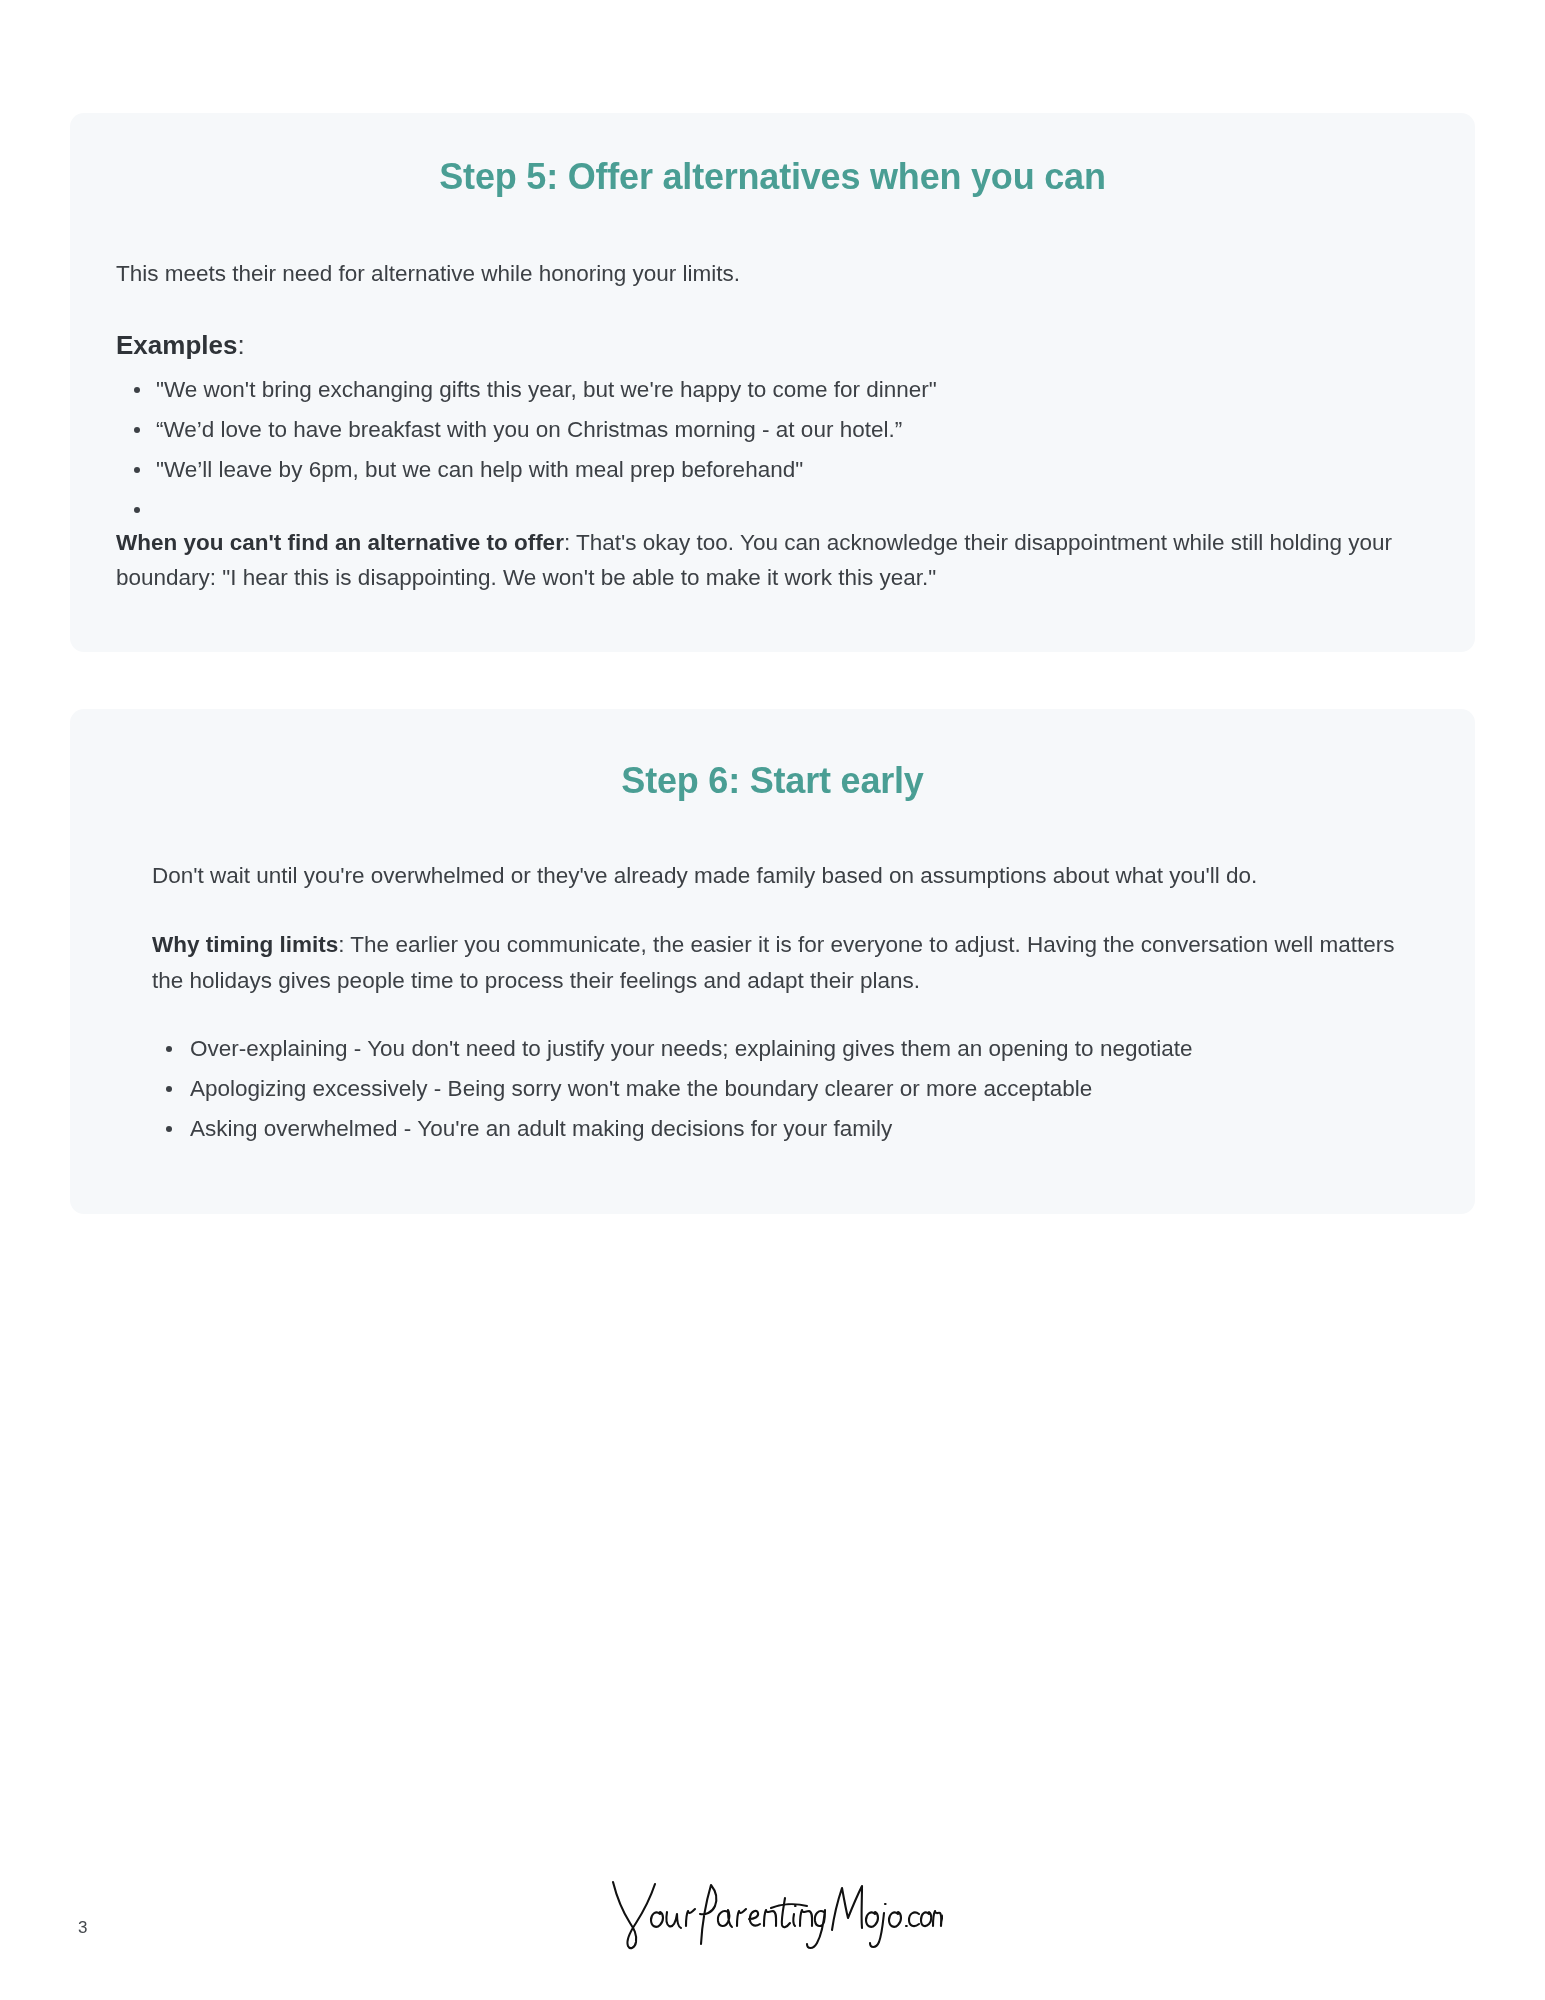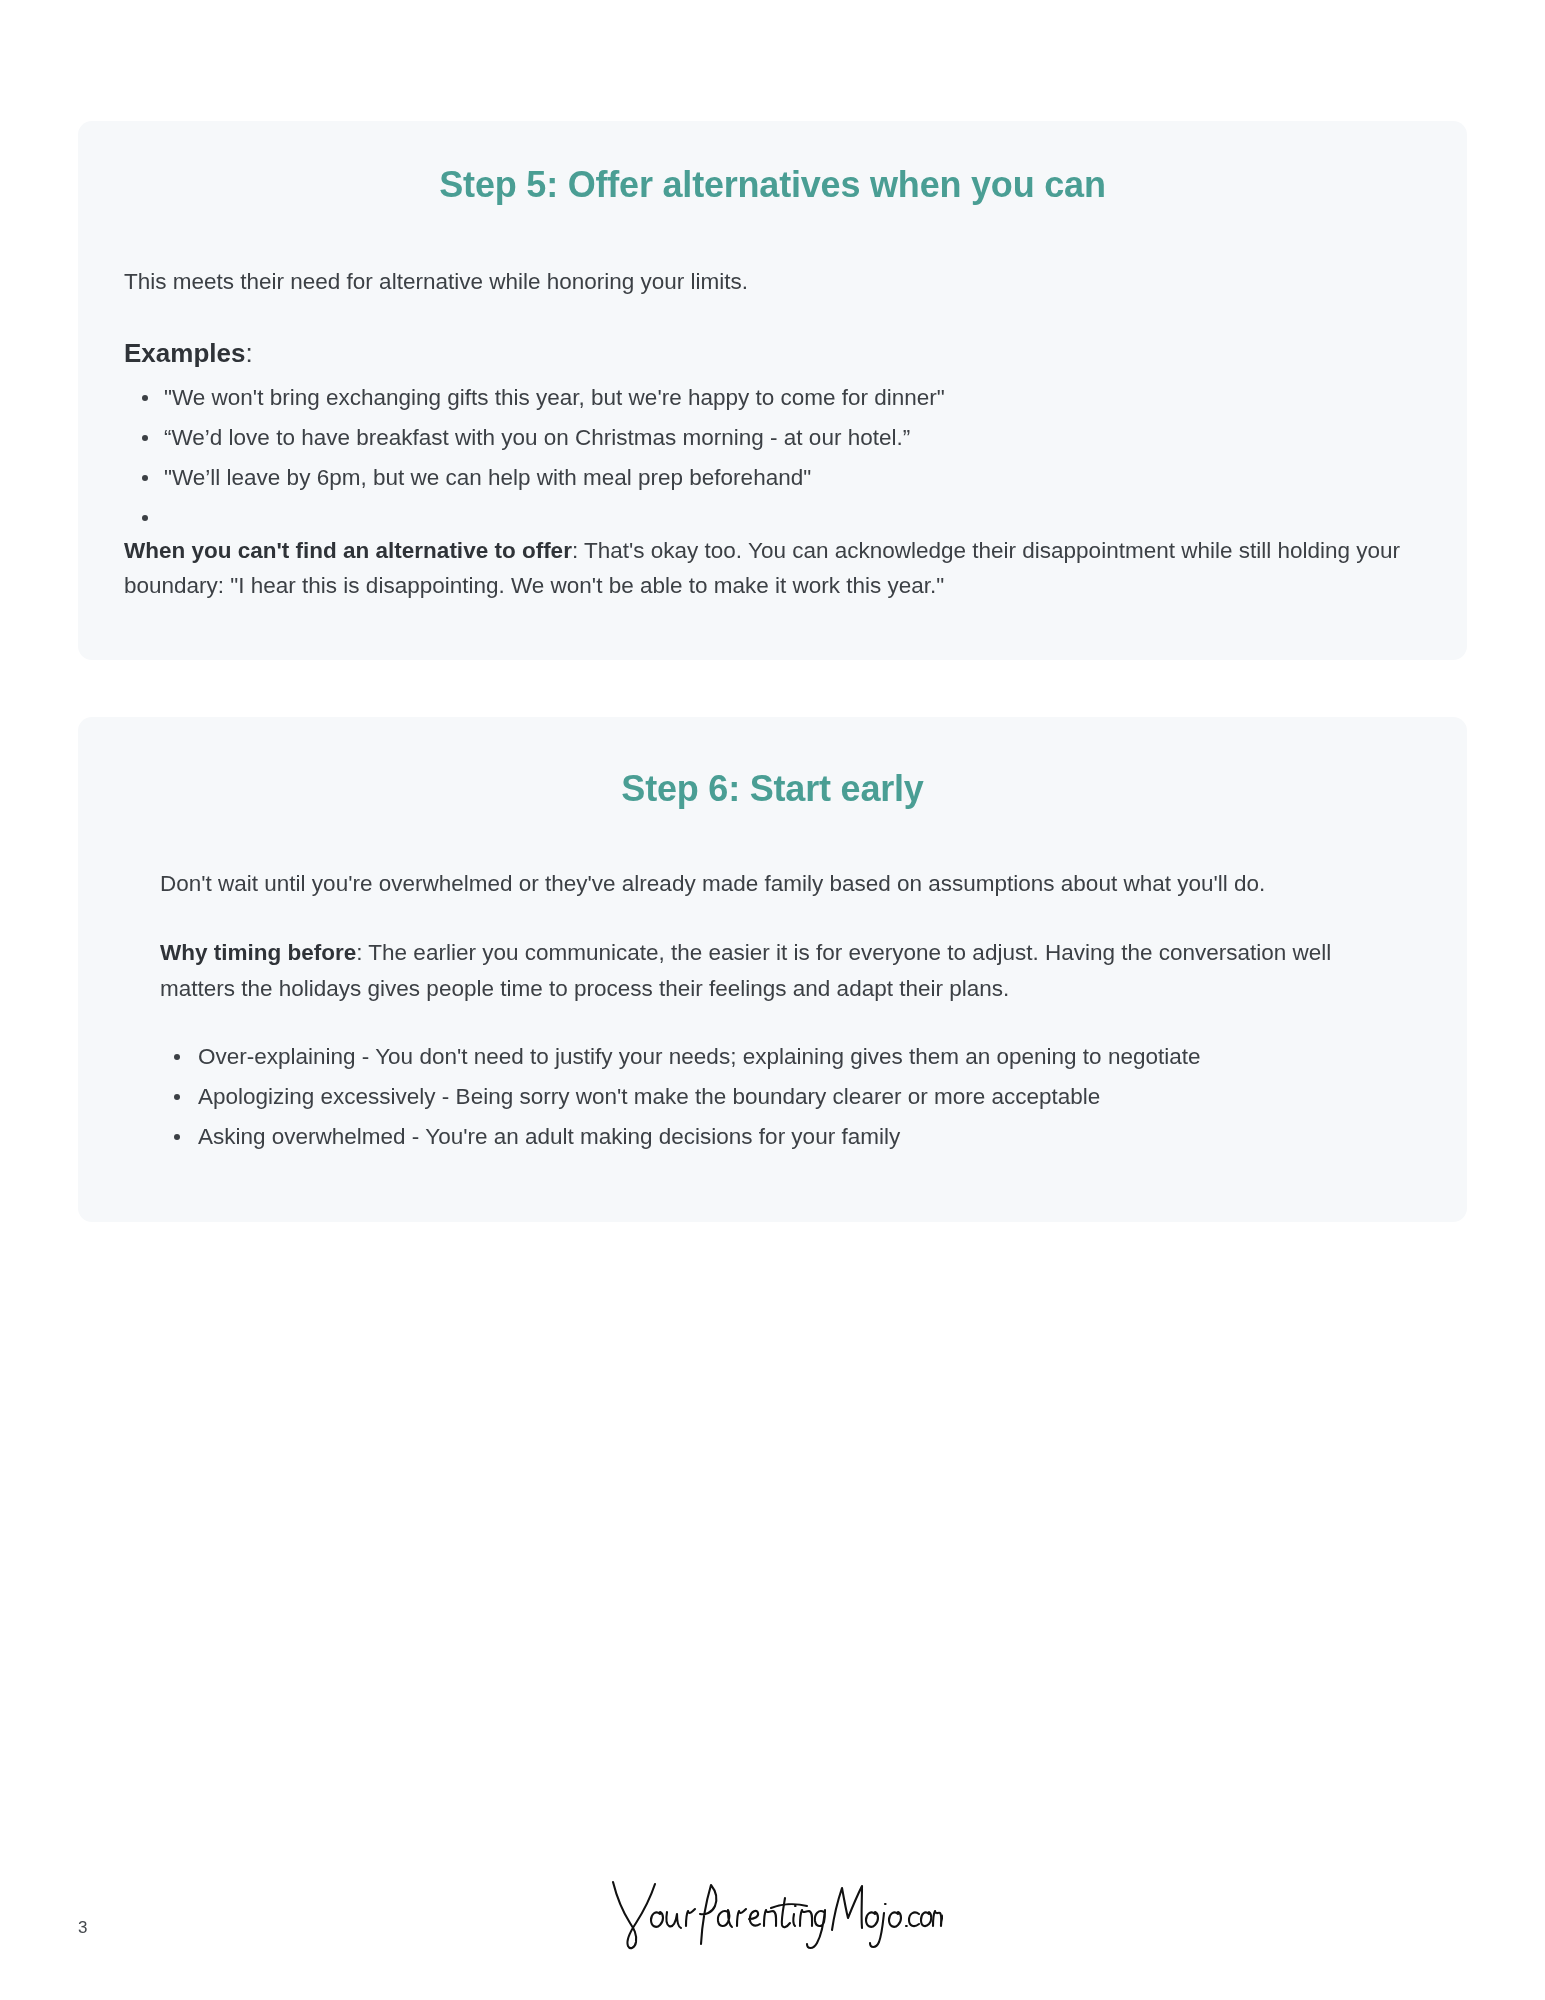--- a/index.html
+++ b/index.html
@@ -14,21 +14,21 @@
     font-family: "Liberation Sans", sans-serif;
     color: #3c4045;
     -webkit-font-smoothing: antialiased;
   }
 
   .page {
     position: relative;
     width: 1545px;
     min-height: 2000px;
     box-sizing: border-box;
-    padding: 16px;
+    padding: 8px;
     background: #ffffff;
   }
 
   .content-area {
     padding: 105px 62px 0 62px;
   }
 
   
   .card {
     background: #f6f8fa;
@@ -180,21 +180,21 @@
     </section>
 
     <section class="card card-step6">
 
       <h2 class="card-heading">Step 6: Start early</h2>
 
       <div class="step6-body">
 
         <p class="para">Don't wait until you're overwhelmed or they've already made family based on assumptions about what you'll do.</p>
 
-        <p class="para"><strong>Why timing before</strong><span>: The earlier you communicate, the easier it is for everyone to adjust. Having the conversation well matters the holidays gives people time to process their feelings and adapt their plans.</span></p>
+        <p class="para"><strong>Why timing limits</strong><span>: The earlier you communicate, the easier it is for everyone to adjust. Having the conversation well matters the holidays gives people time to process their feelings and adapt their plans.</span></p>
 
 
         <ul class="bullets">
           <li>Over-explaining - You don't need to justify your needs; explaining gives them an opening to negotiate</li>
           <li>Apologizing excessively - Being sorry won't make the boundary clearer or more acceptable</li>
           <li>Asking overwhelmed - You're an adult making decisions for your family</li>
         </ul>
 
       </div>
     </section>

